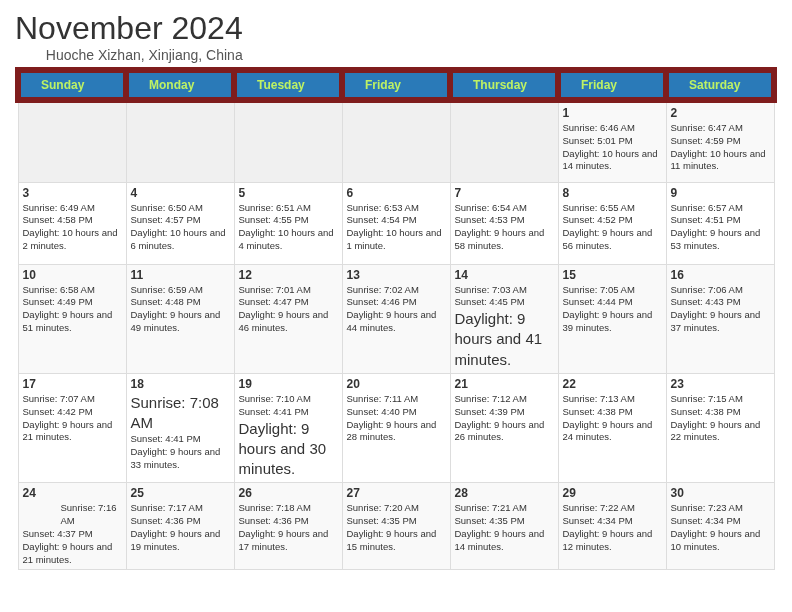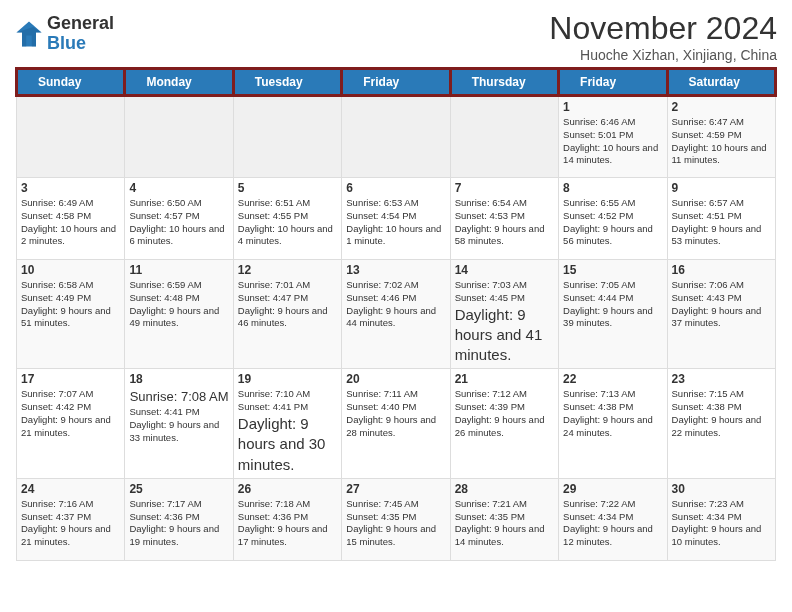--- a/index.html
+++ b/index.html
@@ -57,26 +57,26 @@
       font-size: 14px;
       color: #555;
     }
     table {
       width: 100%;
       border-collapse: collapse;
       table-layout: fixed;
     }
     thead tr th {
       background-color: #2a7ab8;
-      color: #ffffff;
+      color: #bef264;
       font-size: 12px;
       font-weight: bold;
       padding: 5px 20px;
       text-align: left;
-      border: 3px solid #7f1d1d;
+      border: 6px solid #7f1d1d;
     }
     tbody tr td {
       vertical-align: top;
       border: 1px solid #ddd;
       padding: 3px 4px;
       font-size: 9.5px;
       color: #333;
       height: 82px;
       background: #fff;
     }
@@ -94,30 +94,20 @@
     }
     .cell-empty {
       background: #f0f0f0 !important;
     }
   </style>
 </head>
 <body>
 
 <div class="container">
   <div class="header-top">
-    <div class="logo">
-      <svg class="logo-icon" viewBox="0 0 40 40">
-        <polygon points="20,2 38,18 30,18 30,38 10,38 10,18 2,18" fill="#2a7ab8"></polygon>
-        <polygon points="26,10 38,18 30,18 30,38 24,38 24,22 16,22 16,38 10,38 10,18 2,18" fill="#1a5a90" opacity="0.4"></polygon>
-      </svg>
-      <div class="logo-text">
-        <span class="logo-general">General</span>
-        <span class="logo-blue">Blue</span>
-      </div>
-    </div>
     <div class="title-block">
       <div class="month-title">November 2024</div>
       <div class="subtitle">Huoche Xizhan, Xinjiang, China</div>
     </div>
   </div>
 
   <table>
     <thead>
       <tr>
         <th>Sunday</th>
@@ -239,21 +229,21 @@
         </tr>
         <tr>
           <td>
             <span class="day-num">17</span>
             <span style="display: block; font-size: 9.5px; line-height: 1.35;">Sunrise: 7:07 AM</span>
             <span style="display: block; font-size: 9.5px; line-height: 1.35;">Sunset: 4:42 PM</span>
             <span style="display: block; font-size: 9.5px; line-height: 1.35;">Daylight: 9 hours and 21 minutes.</span>
           </td>
           <td>
             <span class="day-num">18</span>
-            <span style="display: block; font-size: 13px; line-height: 1.35; text-align: center;">Sunrise: 7:08 AM</span>
+            <span style="display: block; font-size: 15px; line-height: 1.35;">Sunrise: 7:08 AM</span>
             <span style="display: block; font-size: 9.5px; line-height: 1.35;">Sunset: 4:41 PM</span>
             <span style="display: block; font-size: 9.5px; line-height: 1.35;">Daylight: 9 hours and 33 minutes.</span>
           </td>
           <td>
             <span class="day-num">19</span>
             <span style="display: block; font-size: 9.5px; line-height: 1.35;">Sunrise: 7:10 AM</span>
             <span style="display: block; font-size: 9.5px; line-height: 1.35;">Sunset: 4:41 PM</span>
             <span style="display: block; font-size: 15px; line-height: 1.35;">Daylight: 9 hours and 30 minutes.</span>
           </td>
           <td>
@@ -277,39 +267,39 @@
           <td>
             <span class="day-num">23</span>
             <span style="display: block; font-size: 9.5px; line-height: 1.35;">Sunrise: 7:15 AM</span>
             <span style="display: block; font-size: 9.5px; line-height: 1.35;">Sunset: 4:38 PM</span>
             <span style="display: block; font-size: 9.5px; line-height: 1.35;">Daylight: 9 hours and 22 minutes.</span>
           </td>
         </tr>
         <tr>
           <td>
             <span class="day-num">24</span>
-            <span style="display: block; font-size: 9.5px; line-height: 1.35;">Sunrise: 7:16 AM</span>
+            <span style="display: block; font-size: 9.5px; line-height: 1.35; margin-left: 38px;">Sunrise: 7:16 AM</span>
             <span style="display: block; font-size: 9.5px; line-height: 1.35;">Sunset: 4:37 PM</span>
             <span style="display: block; font-size: 9.5px; line-height: 1.35;">Daylight: 9 hours and 21 minutes.</span>
           </td>
           <td>
             <span class="day-num">25</span>
             <span style="display: block; font-size: 9.5px; line-height: 1.35;">Sunrise: 7:17 AM</span>
             <span style="display: block; font-size: 9.5px; line-height: 1.35;">Sunset: 4:36 PM</span>
             <span style="display: block; font-size: 9.5px; line-height: 1.35;">Daylight: 9 hours and 19 minutes.</span>
           </td>
           <td>
             <span class="day-num">26</span>
             <span style="display: block; font-size: 9.5px; line-height: 1.35;">Sunrise: 7:18 AM</span>
             <span style="display: block; font-size: 9.5px; line-height: 1.35;">Sunset: 4:36 PM</span>
             <span style="display: block; font-size: 9.5px; line-height: 1.35;">Daylight: 9 hours and 17 minutes.</span>
           </td>
           <td>
             <span class="day-num">27</span>
-            <span style="display: block; font-size: 9.5px; line-height: 1.35;">Sunrise: 7:45 AM</span>
+            <span style="display: block; font-size: 9.5px; line-height: 1.35;">Sunrise: 7:20 AM</span>
             <span style="display: block; font-size: 9.5px; line-height: 1.35;">Sunset: 4:35 PM</span>
             <span style="display: block; font-size: 9.5px; line-height: 1.35;">Daylight: 9 hours and 15 minutes.</span>
           </td>
           <td>
             <span class="day-num">28</span>
             <span style="display: block; font-size: 9.5px; line-height: 1.35;">Sunrise: 7:21 AM</span>
             <span style="display: block; font-size: 9.5px; line-height: 1.35;">Sunset: 4:35 PM</span>
             <span style="display: block; font-size: 9.5px; line-height: 1.35;">Daylight: 9 hours and 14 minutes.</span>
           </td>
           <td>

